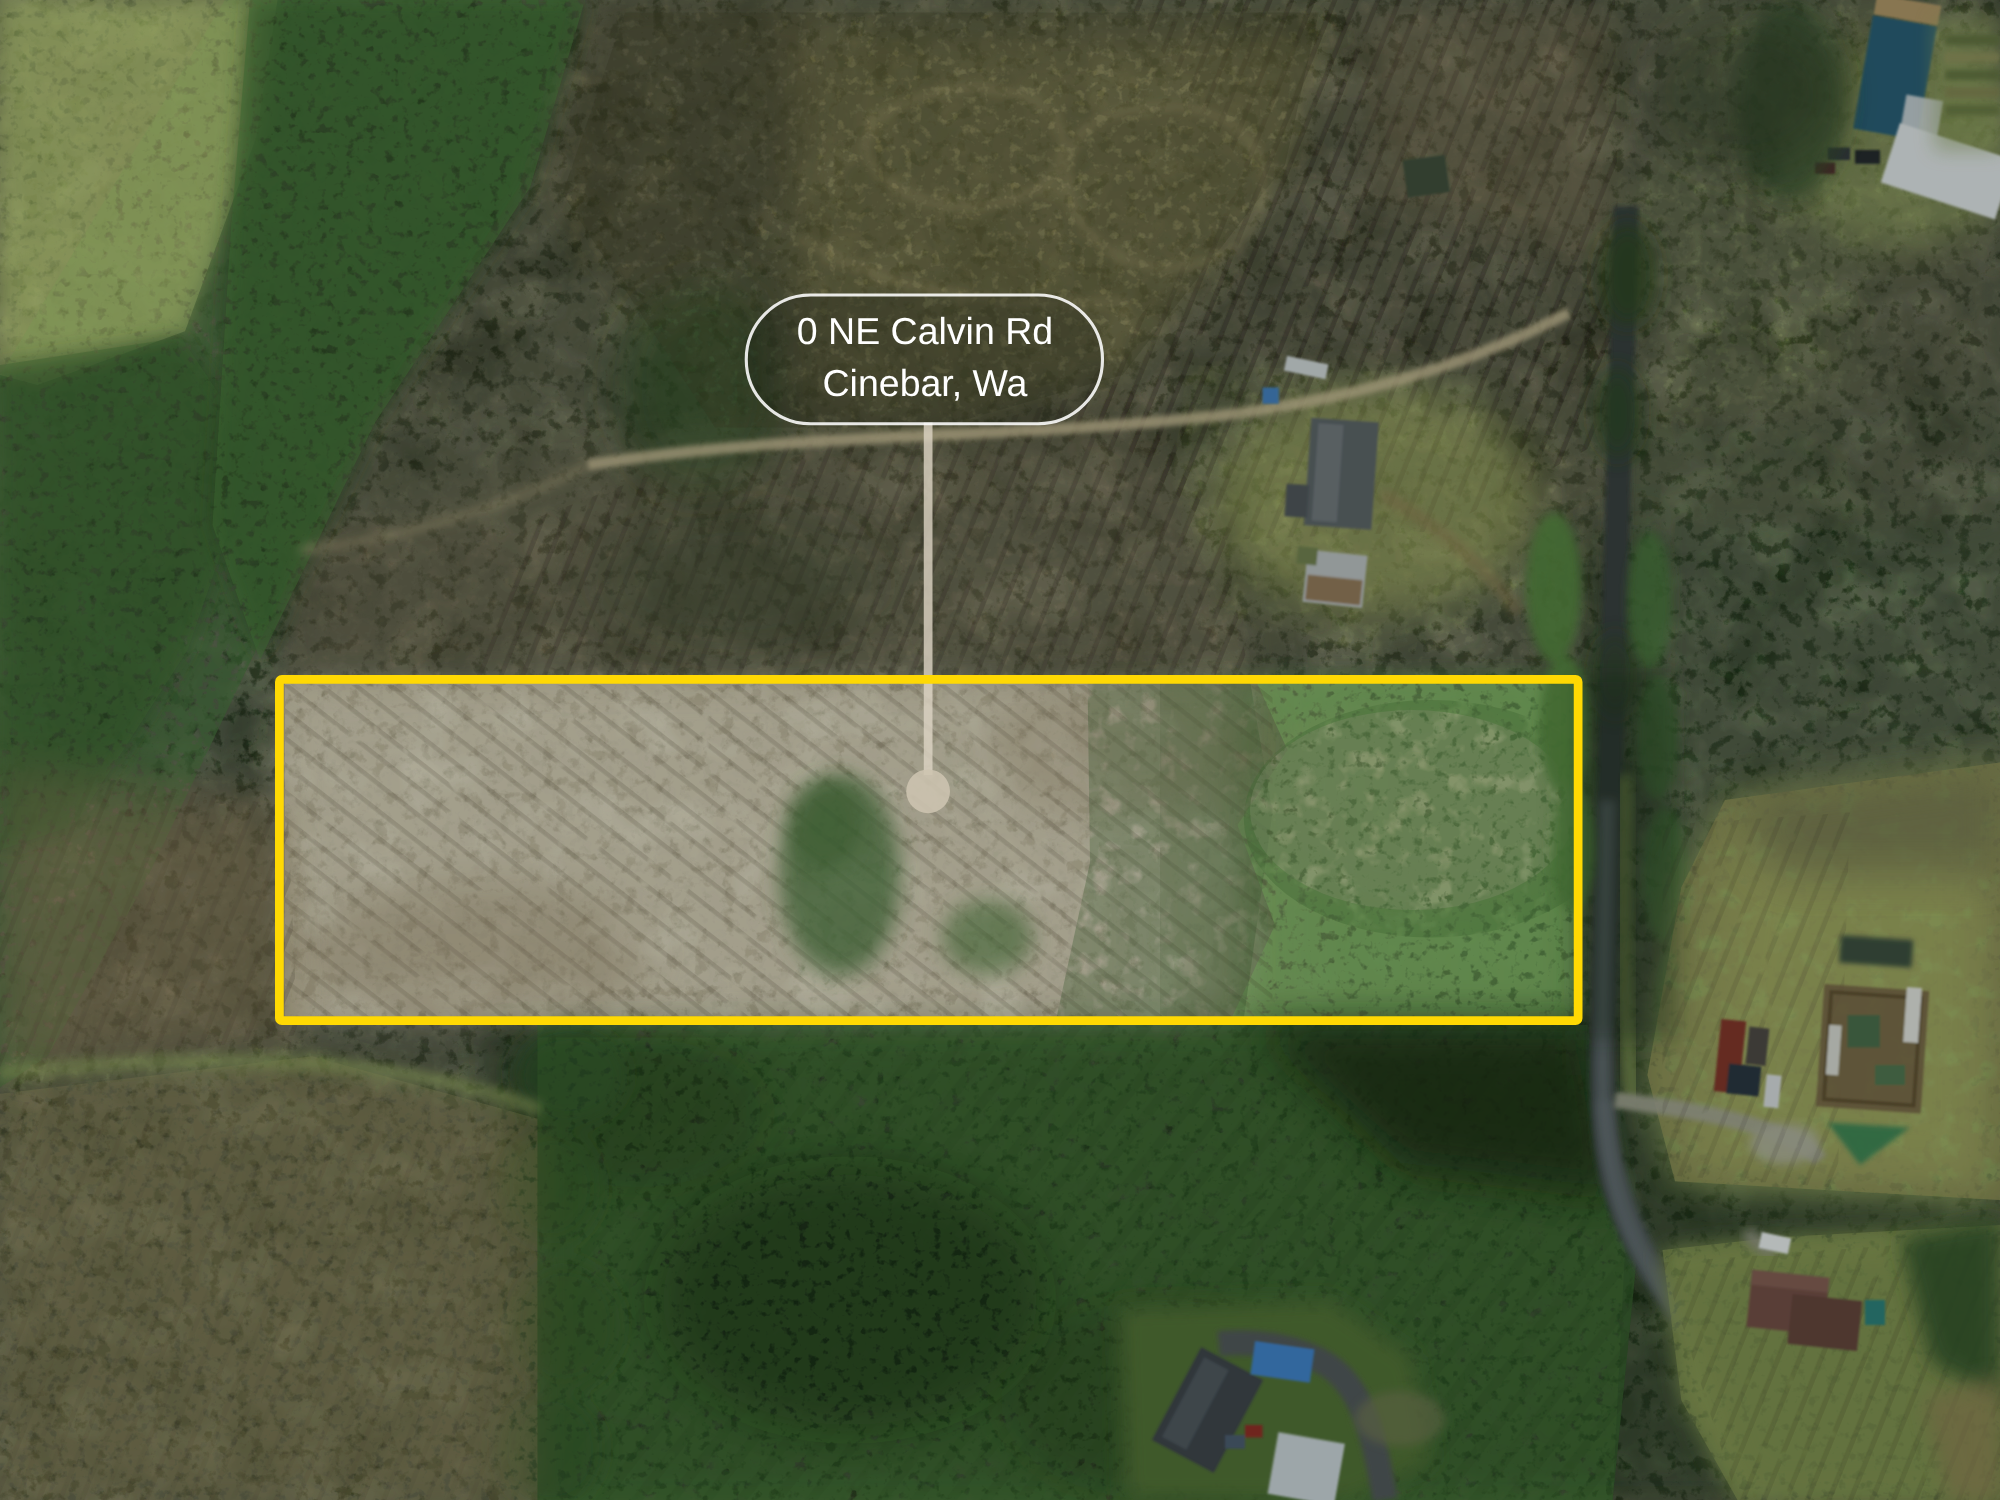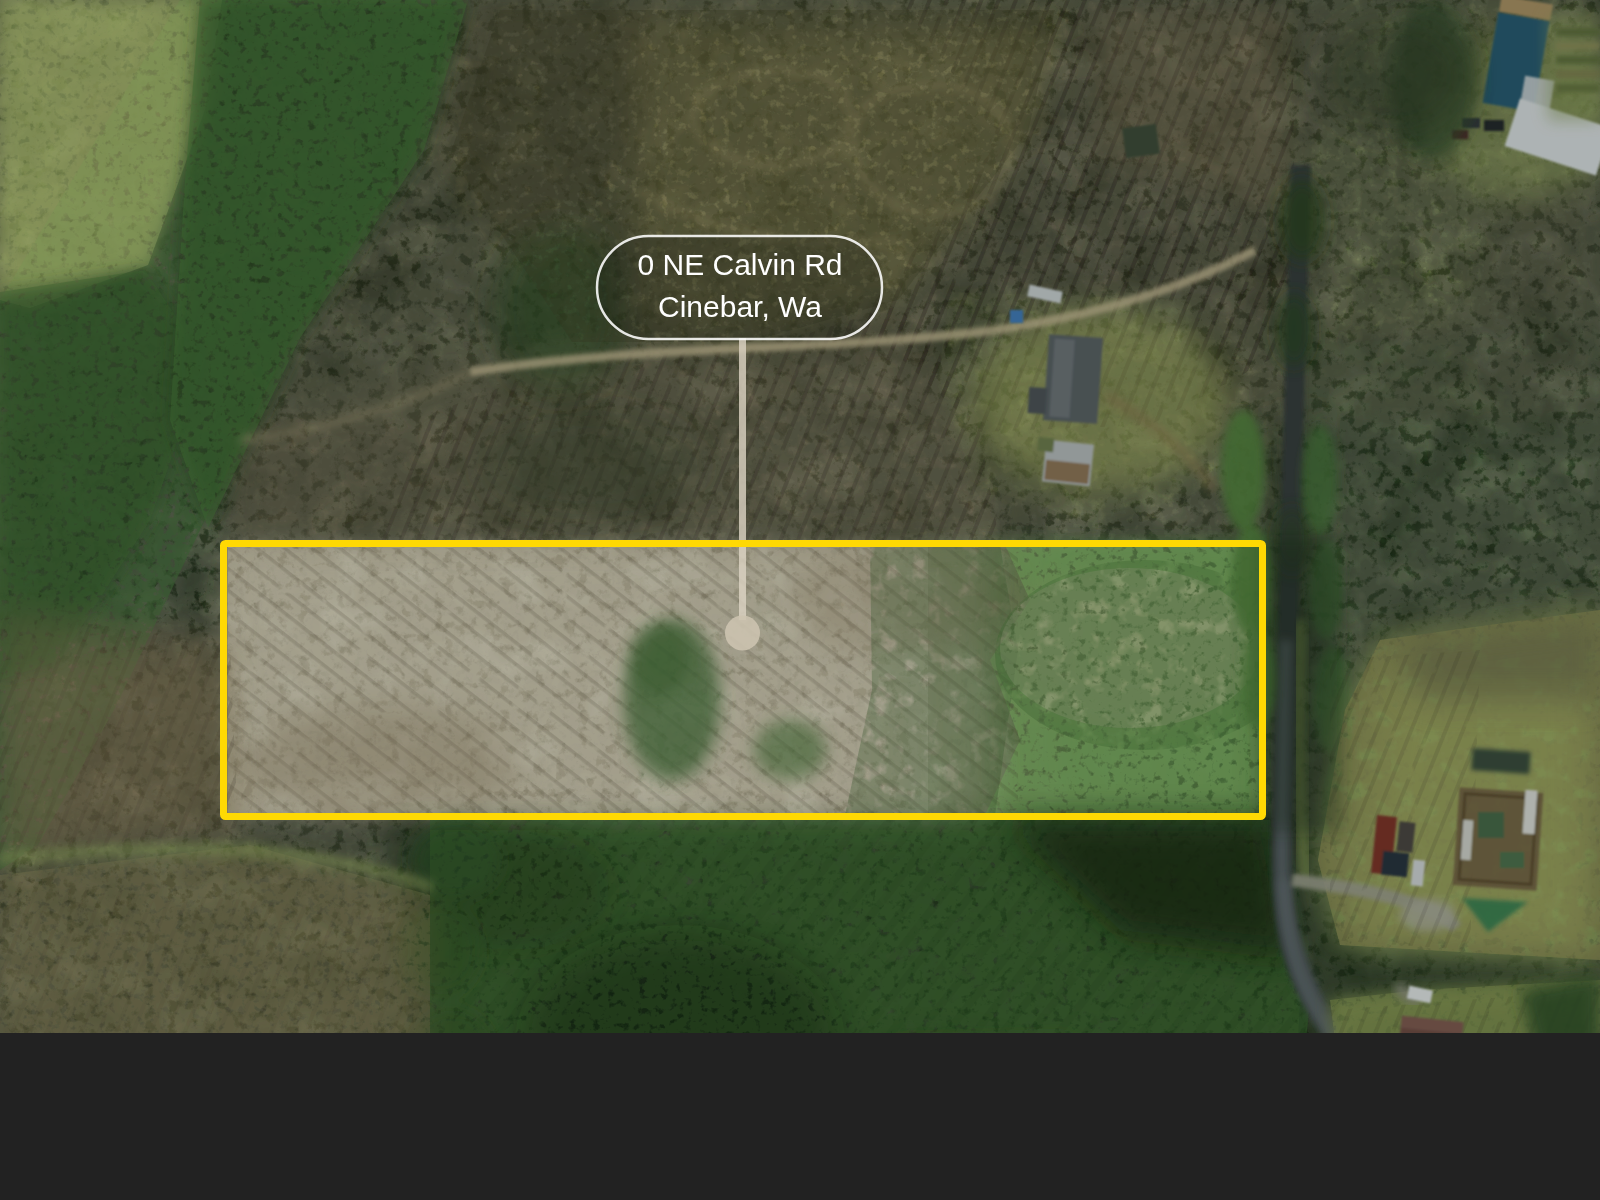--- a/index.html
+++ b/index.html
@@ -1,16 +1,16 @@
 <!DOCTYPE html>
 <html><head>
 <meta charset="utf-8">
 <style>
   html,body{margin:0;padding:0;background:#222;}
-  .stage{position:relative;width:1600px;height:1033px;overflow:hidden;font-family:"Liberation Sans",sans-serif;}
+  .stage{position:relative;width:1600px;height:1200px;overflow:hidden;font-family:"Liberation Sans",sans-serif;}
   svg{position:absolute;top:0;left:0;}
 </style>
 </head>
 <body>
 <div class="stage">
 <svg width="1600" height="1200" viewBox="0 0 1600 1200">
 <defs>
   <filter id="b4" x="-30%" y="-30%" width="160%" height="160%">
           <feGaussianBlur stdDeviation="4"></feGaussianBlur>
         </filter>

